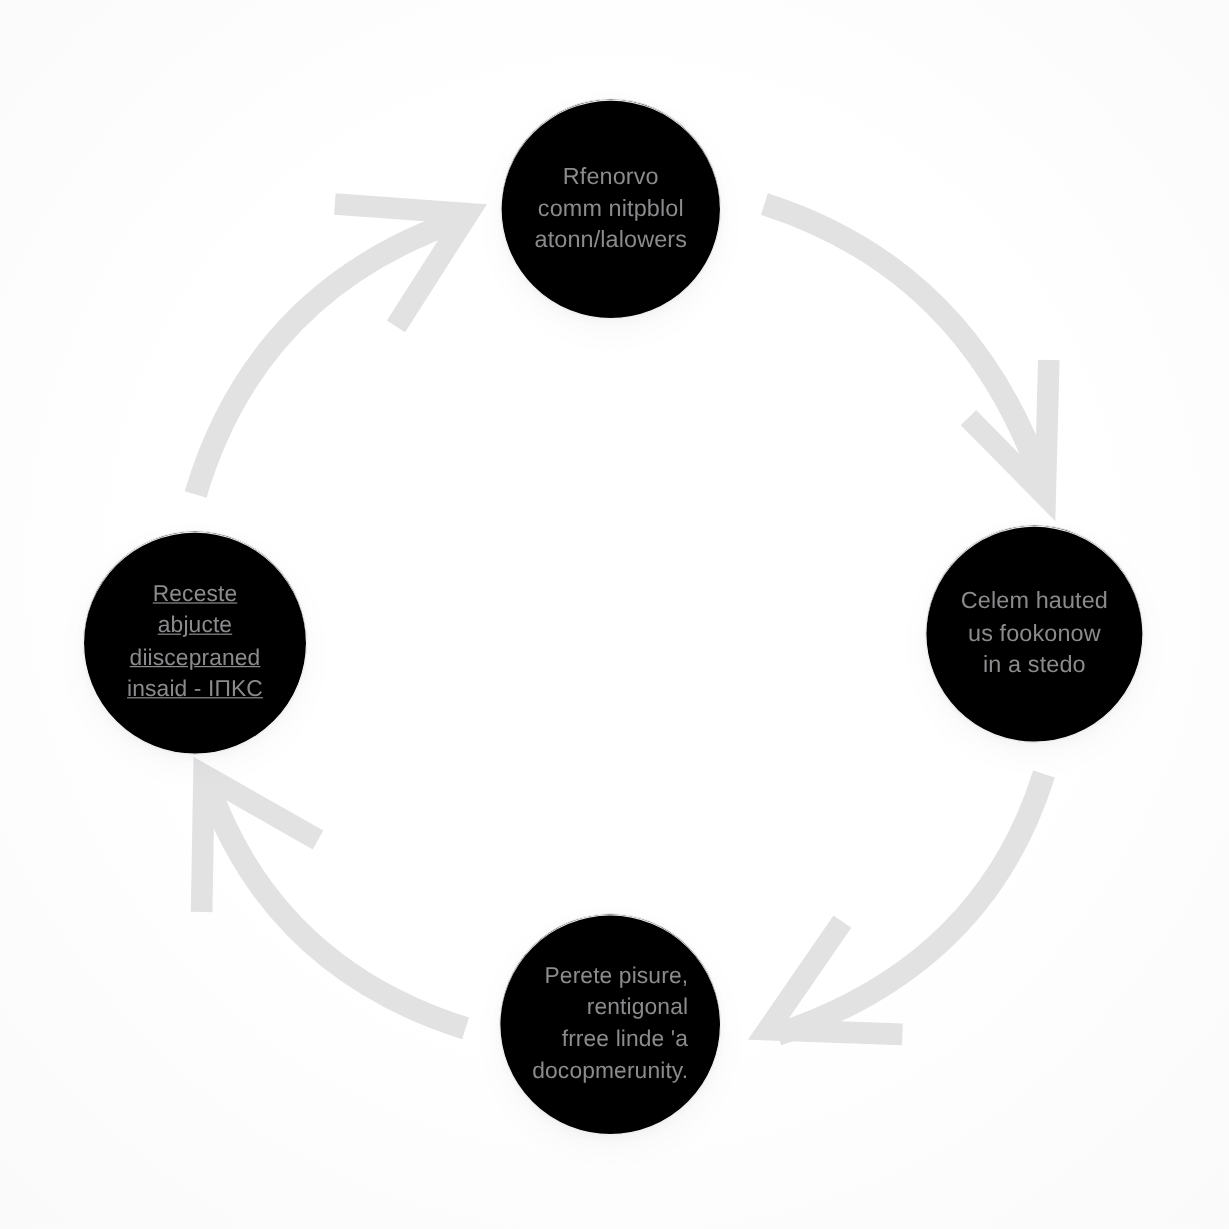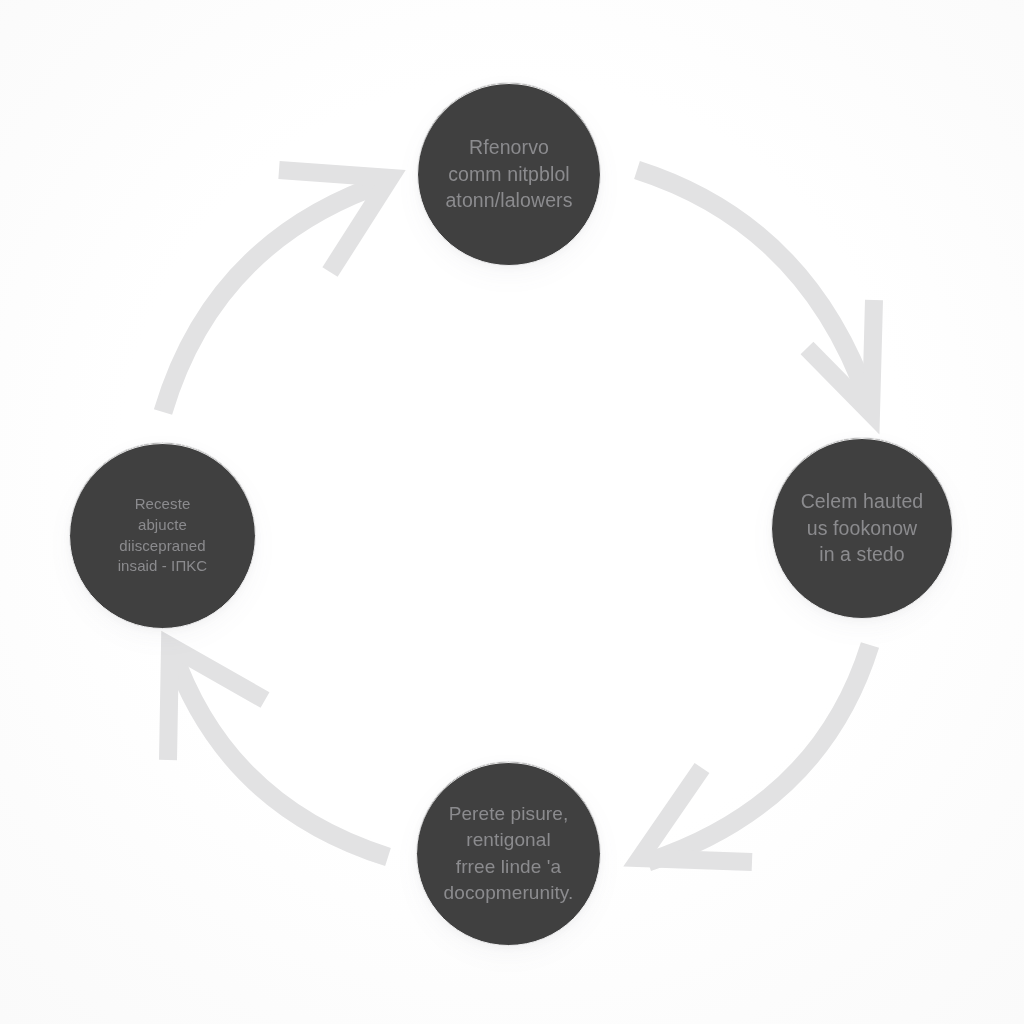--- a/index.html
+++ b/index.html
@@ -32,21 +32,21 @@
   #arrow-layer {
     position: absolute;
     left: 0;
     top: 0;
     width: 1024px;
     height: 1024px;
   }
   .node {
     position: absolute;
     border-radius: 50%;
-    background: #404040;
+    background: #000000;
     border: 1px solid #f0f0f1;
     box-shadow:
       0 2px 6px rgba(120,120,130,0.055),
       0 10px 24px rgba(120,120,130,0.05),
       0 1px 0 rgba(255,255,255,0.9) inset;
     display: flex;
     align-items: center;
     justify-content: center;
     box-sizing: border-box;
     z-index: 3;
@@ -59,22 +59,22 @@
     letter-spacing: 0.1px;
     padding: 0 16px;
     white-space: pre-line;
     font-weight: 400;
   }
   #node-top     { left: 417px; top: 82px;  width: 184px; height: 184px; }
   #node-right   { left: 771px; top: 437px; width: 182px; height: 182px; }
   #node-bottom  { left: 416px; top: 761px; width: 185px; height: 185px; }
   #node-left    { left: 69px;  top: 442px; width: 187px; height: 187px; }
 
-  #node-left .node-label   { font-size: 15px; }
-  #node-bottom .node-label { font-size: 19px; padding: 0 9px; }
+  #node-left .node-label   { font-size: 19px; text-decoration: underline; }
+  #node-bottom .node-label { font-size: 19px; padding: 0 9px; text-align: right; }
   #node-right .node-label  { font-size: 19.5px; padding: 0 10px; }
 </style>
 </head>
 <body>
 
 <div id="diagram">
 
   <svg id="arrow-layer" viewBox="0 0 1024 1024" xmlns="http://www.w3.org/2000/svg">
     <g fill="none" stroke="#e2e2e3" stroke-width="19" stroke-linecap="butt" stroke-linejoin="miter">
 

